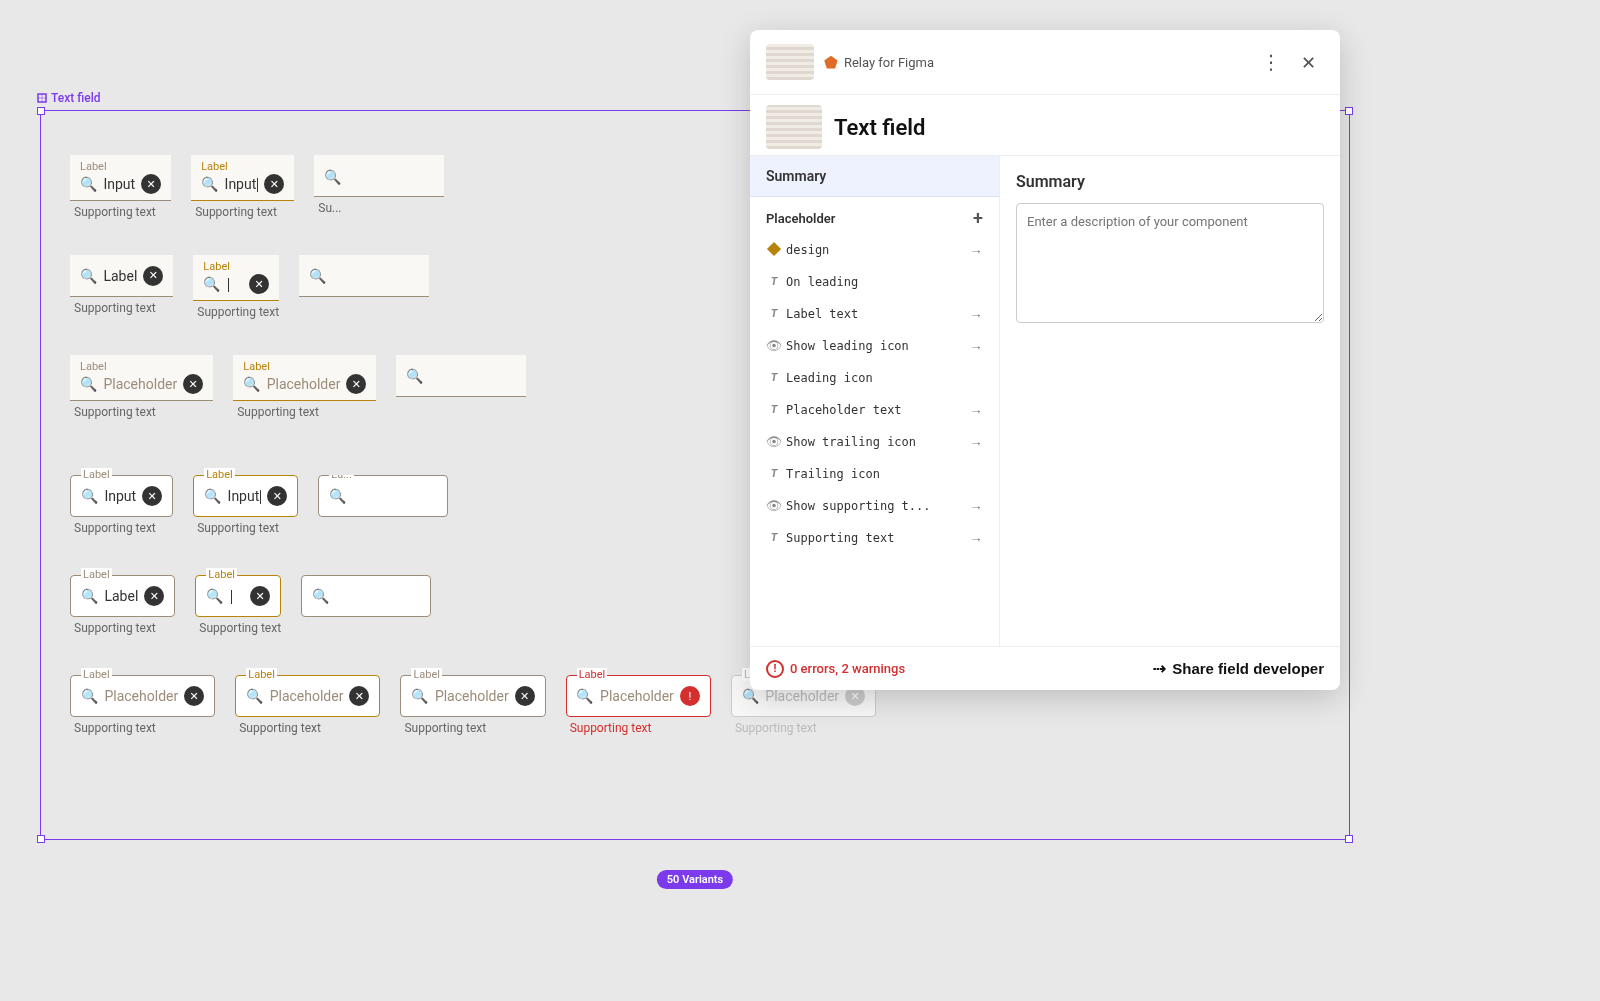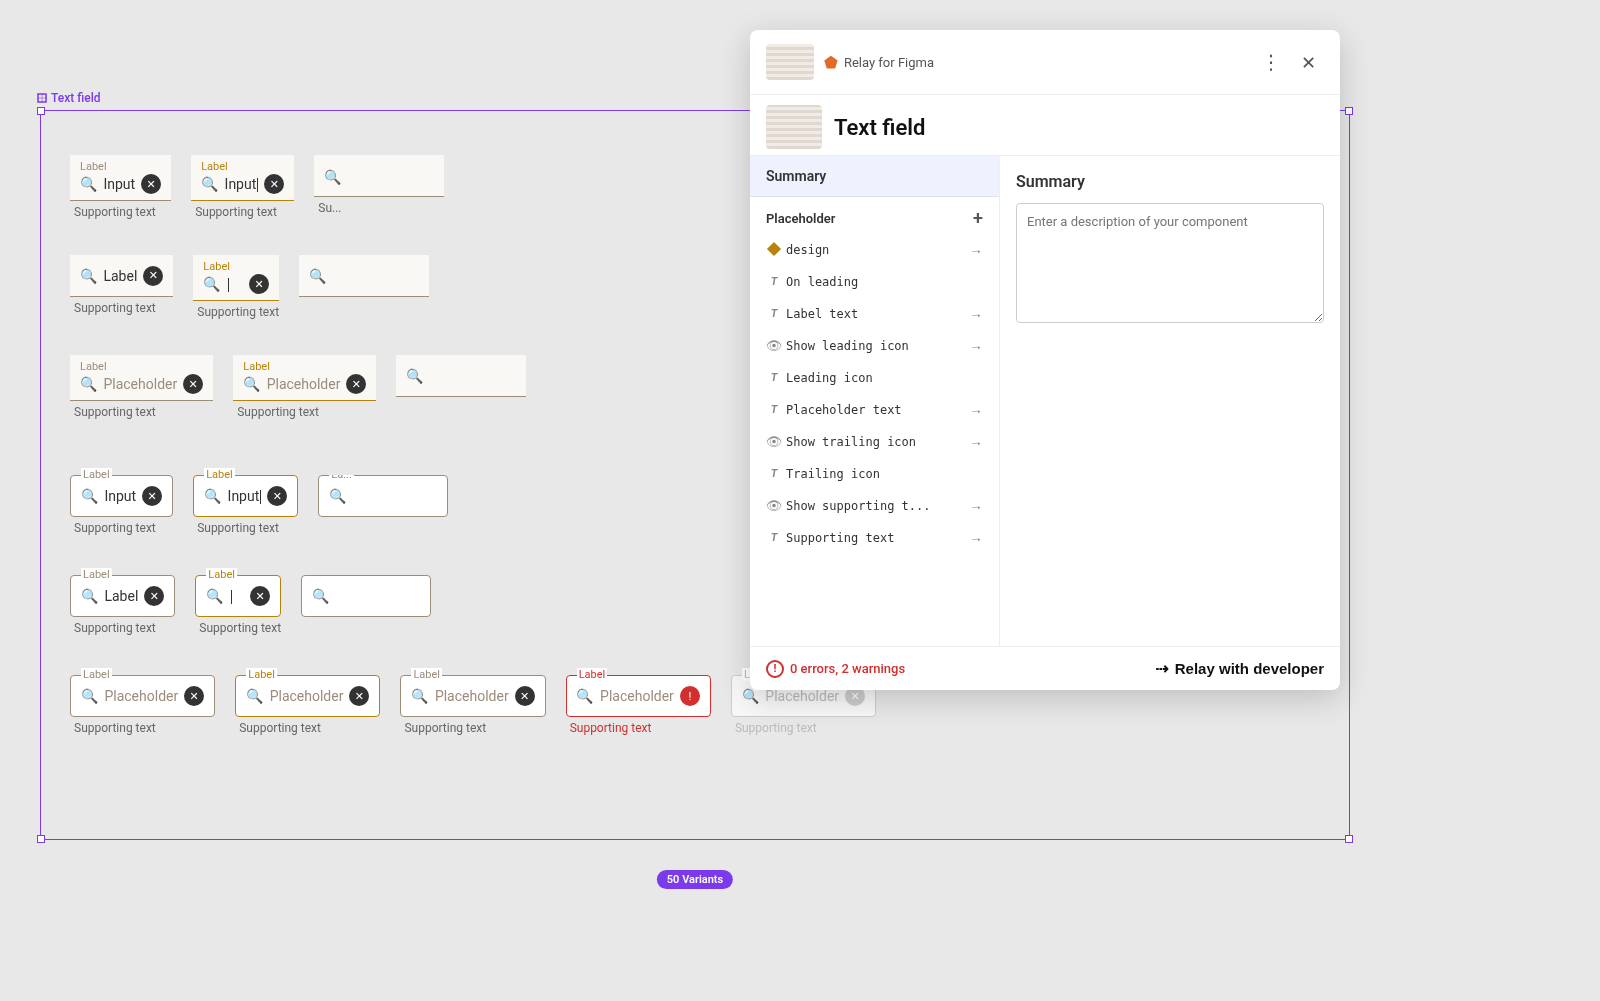--- a/index.html
+++ b/index.html
@@ -736,18 +736,18 @@
       </div>
     </div>
 
     <div class="panel-footer">
       <div class="footer-warnings">
         <div class="footer-warning-icon">!</div>
         <span>0 errors, 2 warnings</span>
       </div>
       <button class="footer-share-btn">
         <span class="share-icon">⇢</span>
-        <span>Relay with developer</span>
+        <span>Share field developer</span>
       </button>
     </div>
   </div>
 
 </div>
 
 </body></html>

